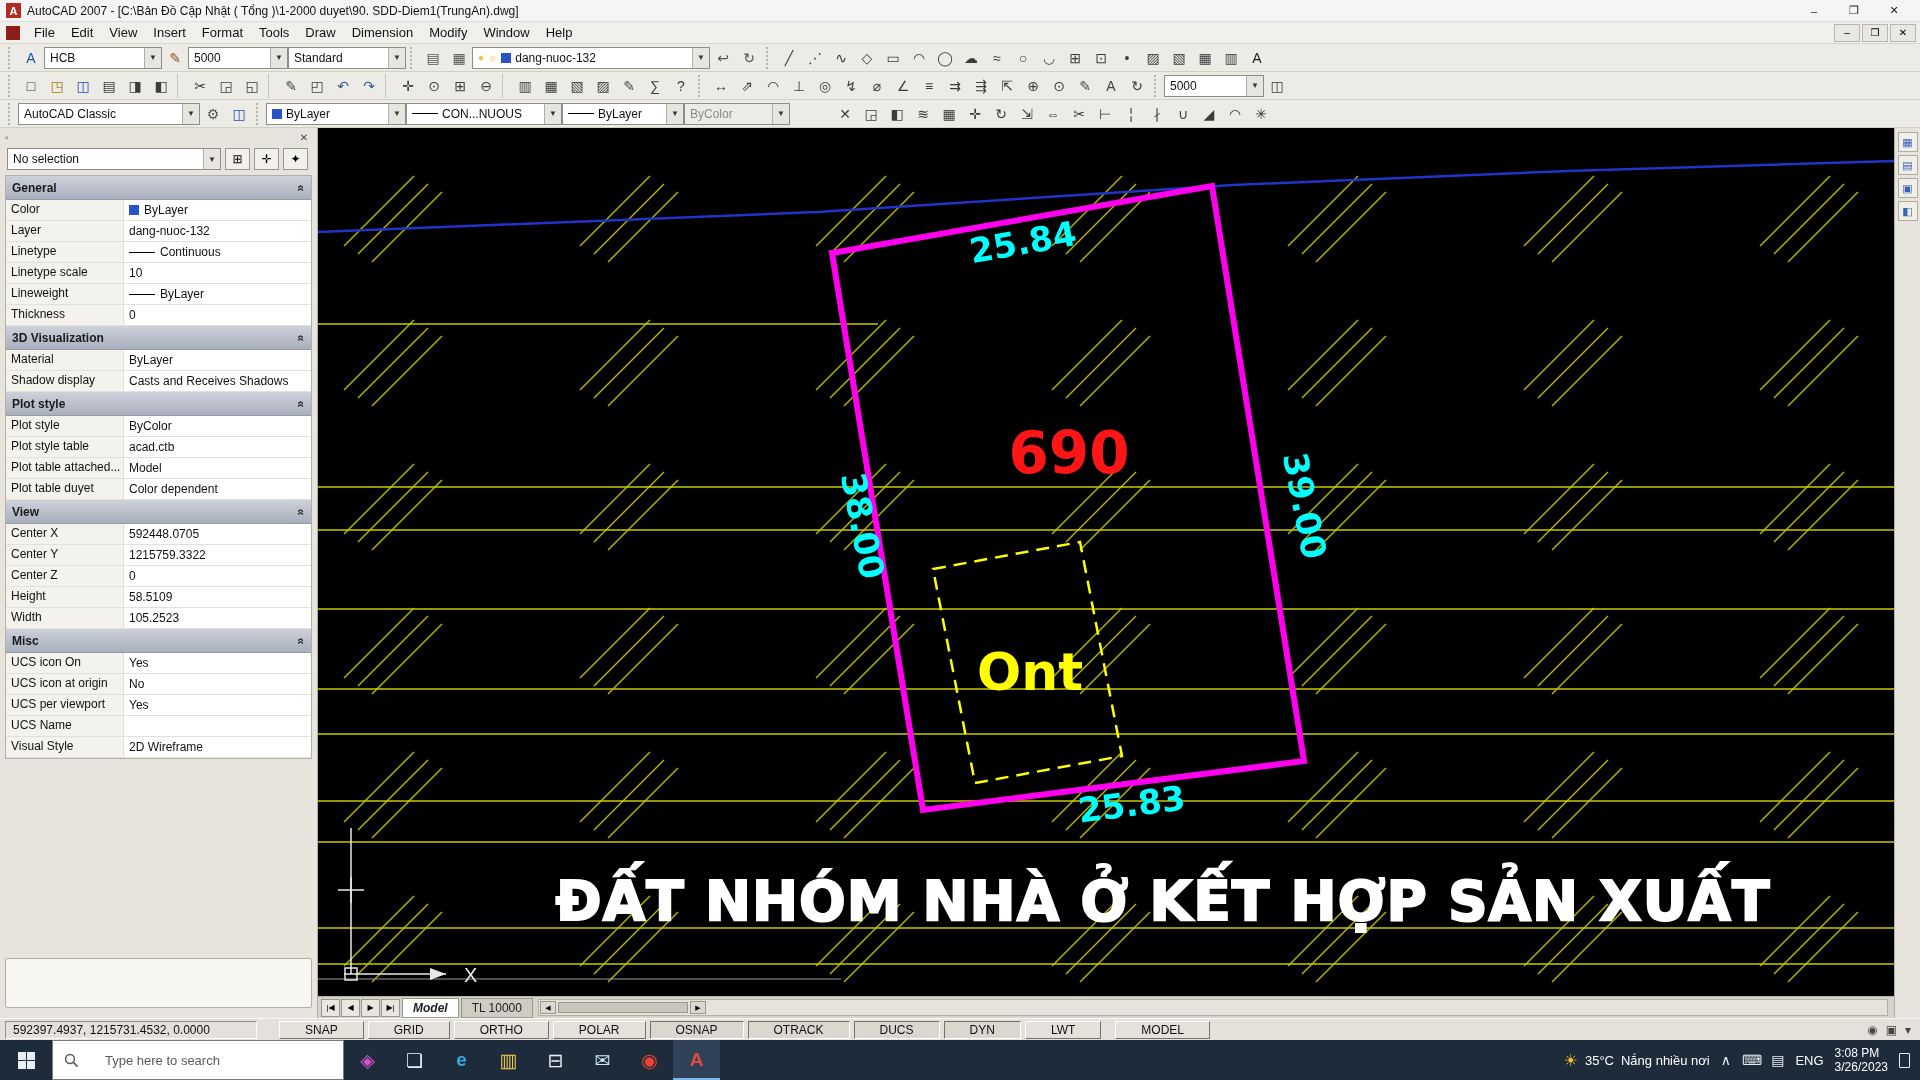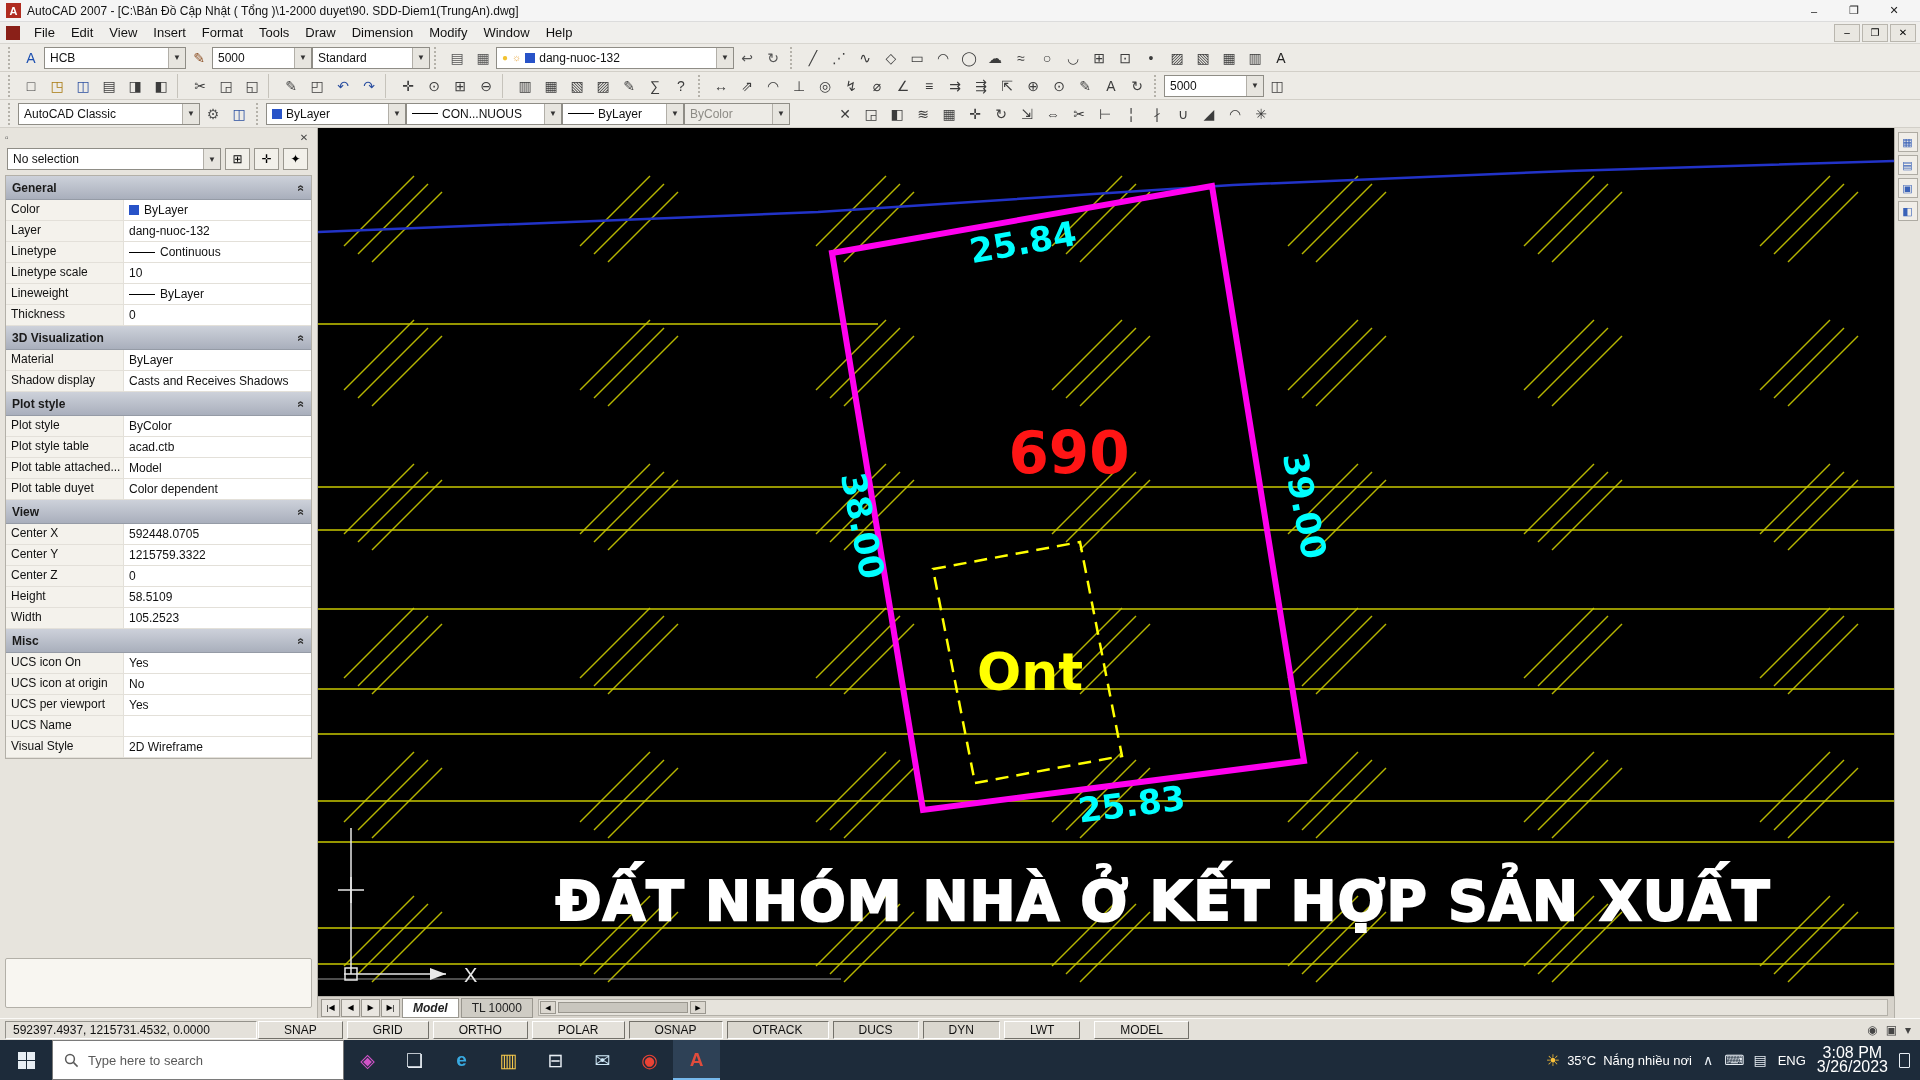--- a/index.html
+++ b/index.html
@@ -66,39 +66,39 @@
   .tab.active{background:#fff;font-weight:bold;font-style:italic;}
   .hscroll{flex:1;height:17px;background:#e6e3dc;border:1px solid #b3b0a8;margin:0 3px;display:flex;align-items:center;padding:0 1px;}
   .hs-btn{width:16px;height:13px;background:#dcd8d0;border:1px solid #9a978f;font-size:7px;display:flex;align-items:center;justify-content:center;flex:none;}
   .hs-thumb{width:130px;height:11px;background:#c9c6be;border:1px solid #9a978f;margin:0 2px;}
 
   
   .right-strip{width:26px;background:#e7e4dd;border-left:1px solid #b3b0a8;display:flex;flex-direction:column;align-items:center;padding-top:4px;gap:3px;flex:none;}
   .rs-btn{width:20px;height:20px;border:1px solid #aeaba3;background:#f1eee8;color:#3a62b8;font-size:11px;display:flex;align-items:center;justify-content:center;}
 
   
-  .statusbar{height:22px;background:#e4e1da;display:flex;align-items:center;padding:0 5px;gap:1px;font-size:12px;border-top:1px solid #fbfaf7;color:#111;flex:none;}
+  .statusbar{height:22px;background:#e4e1da;display:flex;align-items:center;padding:0 5px;gap:22px;font-size:12px;border-top:1px solid #fbfaf7;color:#111;flex:none;}
   .coords{width:252px;height:18px;border:1px solid;border-color:#94928b #ffffff #ffffff #94928b;padding:1px 7px;background:#e4e1da;white-space:nowrap;overflow:hidden;}
   .sb-btn{height:18px;padding:1px 25px;border:1px solid;border-color:#ffffff #73716a #73716a #ffffff;background:#e4e1da;}
   .sb-btn.pressed{border-color:#73716a #ffffff #ffffff #73716a;background:#dad7cf;}
   .sb-btn.model-gap{margin-left:10px;}
   .sb-right{margin-left:auto;display:flex;align-items:center;gap:8px;color:#444;font-size:12px;padding-right:4px;}
 
   
   .taskbar{height:40px;background:#1d2b3a;display:flex;align-items:stretch;color:#fff;flex:none;}
   .start{width:52px;display:flex;align-items:center;justify-content:center;}
   .win-logo{width:17px;height:17px;display:grid;grid-template-columns:8px 8px;grid-template-rows:8px 8px;gap:1px;}
   .win-logo div{background:#e8eef4;}
-  .search{width:292px;background:#fff;color:#5a5a5a;display:flex;align-items:center;gap:9px;padding:0 11px;font-size:13px;border:1px solid #7a7a7a;}
+  .search{width:292px;background:#fff;color:#5a5a5a;display:flex;align-items:center;gap:26px;padding:0 11px;font-size:13px;border:1px solid #7a7a7a;}
   .task-icon{width:47px;display:flex;align-items:center;justify-content:center;font-size:19px;}
   .task-icon.active{background:#2e4156;box-shadow:inset 0 -2px 0 #76b9ed;}
   .tray{margin-left:auto;display:flex;align-items:center;gap:11px;padding-right:10px;font-size:13px;}
   .weather{display:flex;align-items:center;gap:7px;}
   .sun{color:#f8c03a;font-size:16px;}
-  .clock{text-align:center;font-size:16px;line-height:14px;}
+  .clock{text-align:left;font-size:12px;line-height:14px;}
   .notif{width:11px;height:15px;border:1.5px solid #e8eef4;border-radius:1px;}
   .tray-glyph{font-size:14px;color:#e8eef4;}
 </style>
 </head>
 <body>
 
 <div class="app">
 
   <div class="titlebar">
     <span class="app-icon">A</span>
@@ -128,21 +128,21 @@
     <div class="mdi-controls" id="mdi-controls">
         <span class="mdi-btn">–</span>
         <span class="mdi-btn">❐</span>
         <span class="mdi-btn">✕</span>
       </div>
   </div>
 
   <div class="toolbar" id="toolbar-row1">
       <div class="tgrip"></div>
       <div class="ticon" style="color:#1c4fb0">A</div>
-      <div class="combo " style="width:142px">
+      <div class="combo " style="width:118px">
         <span class="combo-text">HCB</span>
         <span class="arrow">▼</span>
       </div>
       <div class="ticon" style="color:#8a4b1e">✎</div>
       <div class="combo " style="width:100px">
         <span class="combo-text">5000</span>
         <span class="arrow">▼</span>
       </div>
       <div class="combo " style="width:118px">
         <span class="combo-text">Standard</span>

